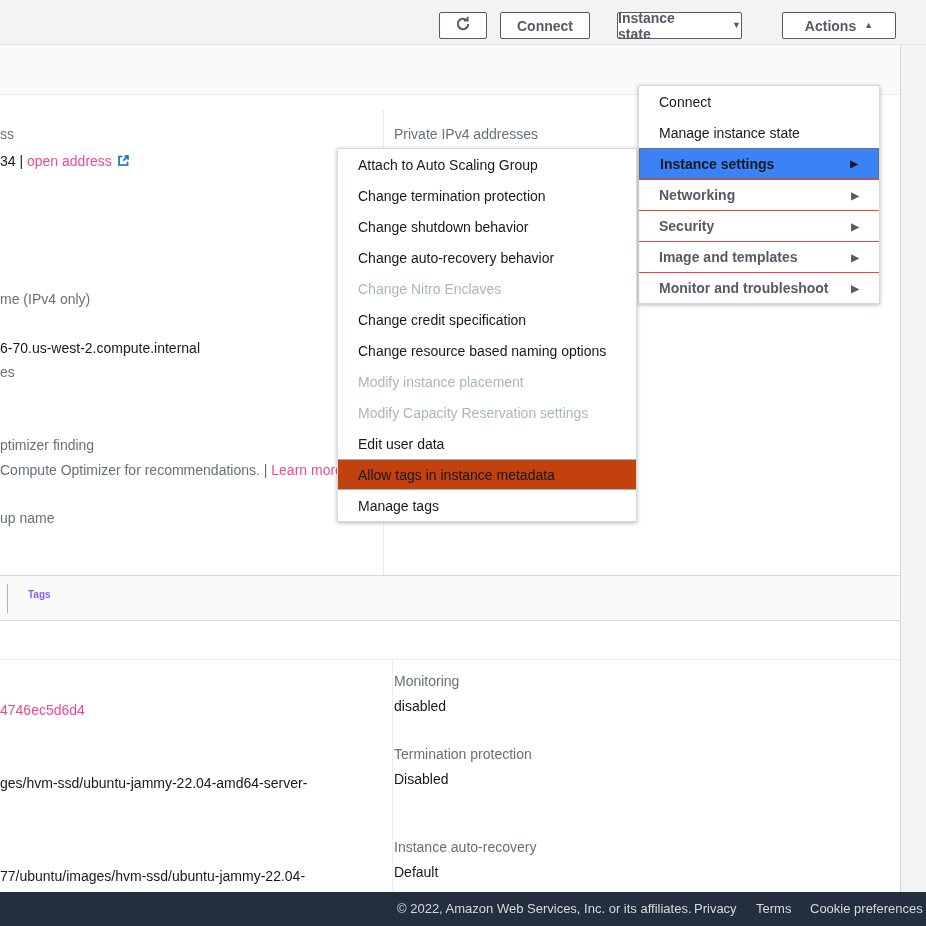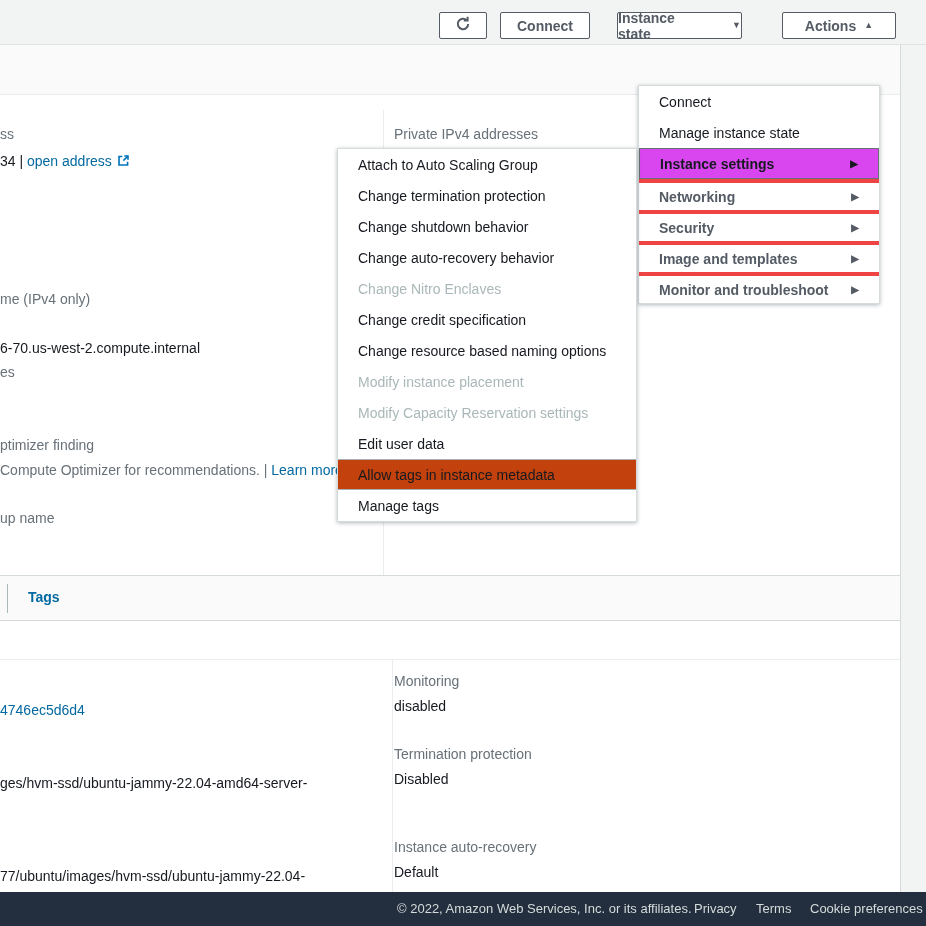--- a/index.html
+++ b/index.html
@@ -13,37 +13,37 @@
   .btn { position:absolute; top:12px; height:27px; background:#fff; border:1px solid #545b64; border-radius:2px;
          color:#545b64; font-weight:bold; font-size:14px; display:flex; align-items:center; justify-content:center; gap:8px; cursor:pointer; }
   .btn .caret { font-size:9px; line-height:1; }
   .btn-refresh { left:439px; width:48px; }
   .btn-connect { left:500px; width:90px; }
   .btn-instance-state { left:617px; width:125px;gap:47px; }
   .btn-actions { left:782px; width:114px; }
 
   .label { position:absolute; font-size:14px; color:#687078; white-space:nowrap; }
   .value { position:absolute; font-size:14px; color:#16191f; white-space:nowrap; }
-  .link  { color:#0369a1; text-decoration:none; cursor:pointer; }
+  .link  { color:#ec4899; text-decoration:none; cursor:pointer; }
   .ext-icon { display:inline-block; vertical-align:-1px; margin-left:5px; }
 
   .vdiv-top { position:absolute; left:383px; top:110px; width:1px; height:465px; background:#eaeded; }
   .tabbar { position:absolute; left:0; top:575px; width:900px; height:46px; background:#fafafa; border-top:1px solid #d5dbdb; border-bottom:1px solid #d5dbdb; }
   .tab-sep { position:absolute; left:7px; top:8px; width:1px; height:29px; background:#aab7b8; }
-  .tab { position:absolute; left:28px; top:13px; font-size:14px; font-weight:bold; color:#0369a1; cursor:pointer; }
+  .tab { position:absolute; left:28px; top:13px; font-size:10px; font-weight:bold; color:#8b5cf6; cursor:pointer; }
 
   .hdiv-bottom { position:absolute; left:0; top:659px; width:900px; height:1px; background:#eaeded; }
   .vdiv-bottom { position:absolute; left:392px; top:660px; width:1px; height:232px; background:#eaeded; }
 
   .menu { position:absolute; background:#fff; border:1px solid #d5dbdb; box-shadow:0 1px 4px 0 rgba(0,28,36,0.3); z-index:5; }
   .menu-item { height:31px; display:flex; align-items:center; padding:0 20px; font-size:14px; color:#16191f; white-space:nowrap; cursor:pointer; }
   .menu-item .arrow { margin-left:auto; font-size:10px; color:#545b64; }
   .mi-bold { font-weight:bold; color:#545b64; }
-  .mi-sep { border-top:4px solid #ef4444; }
-  .mi-focused { border:1px solid #697077; background:#d946ef; color:#16191f; }
+  .mi-sep { border-top:1px solid #ef4444; }
+  .mi-focused { border:1px solid #697077; background:#3b82f6; color:#16191f; }
   .mi-focused .arrow { color:#16191f; }
   .mi-disabled { color:#aab7b8; cursor:default; }
   .mi-hover { background:#c2410c; border-top:1px solid #a7afb4; border-bottom:1px solid #a7afb4; }
 
   .actions-menu { left:638px; top:85px; width:242px; }
   .settings-menu { left:337px; top:148px; width:300px; z-index:6; }
 
   .footer { position:absolute; left:0; top:892px; width:926px; height:34px; background:#232f3e; color:#d5dbdb; font-size:13px; }
   .footer span { position:absolute; top:9px; white-space:nowrap; }
   .f-copy { left:397px; }

